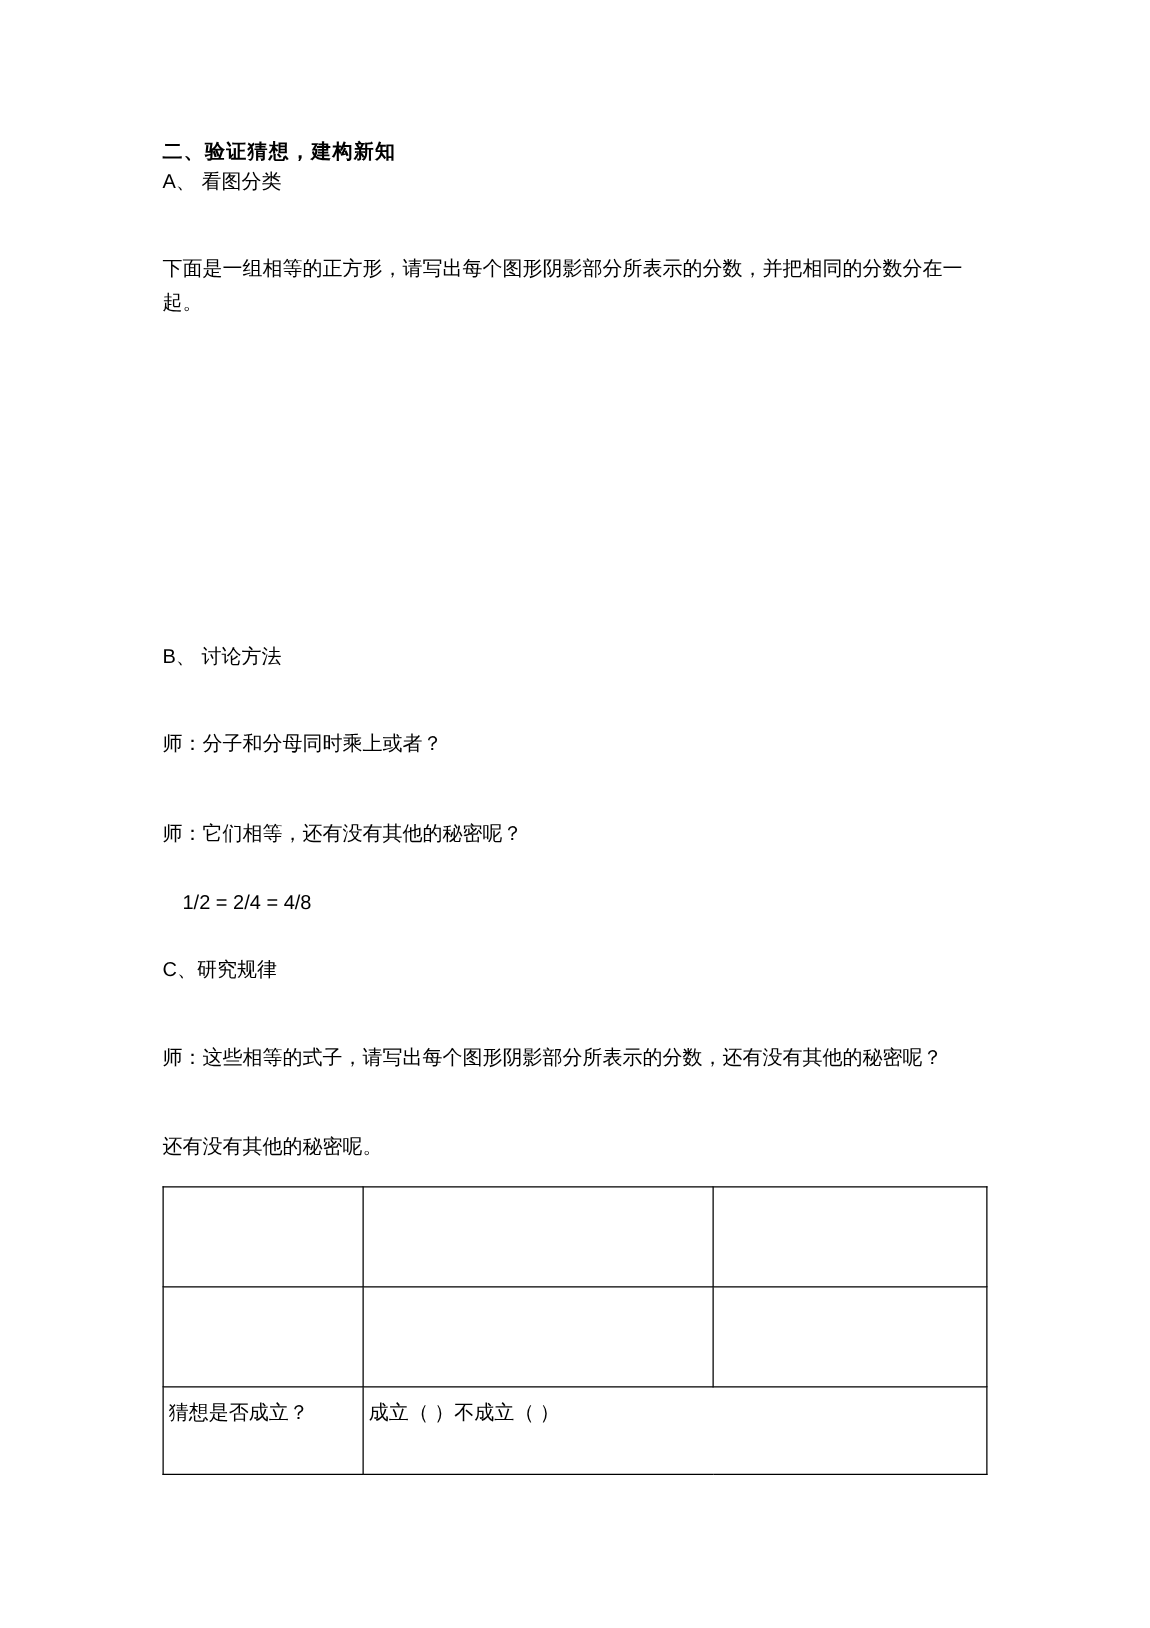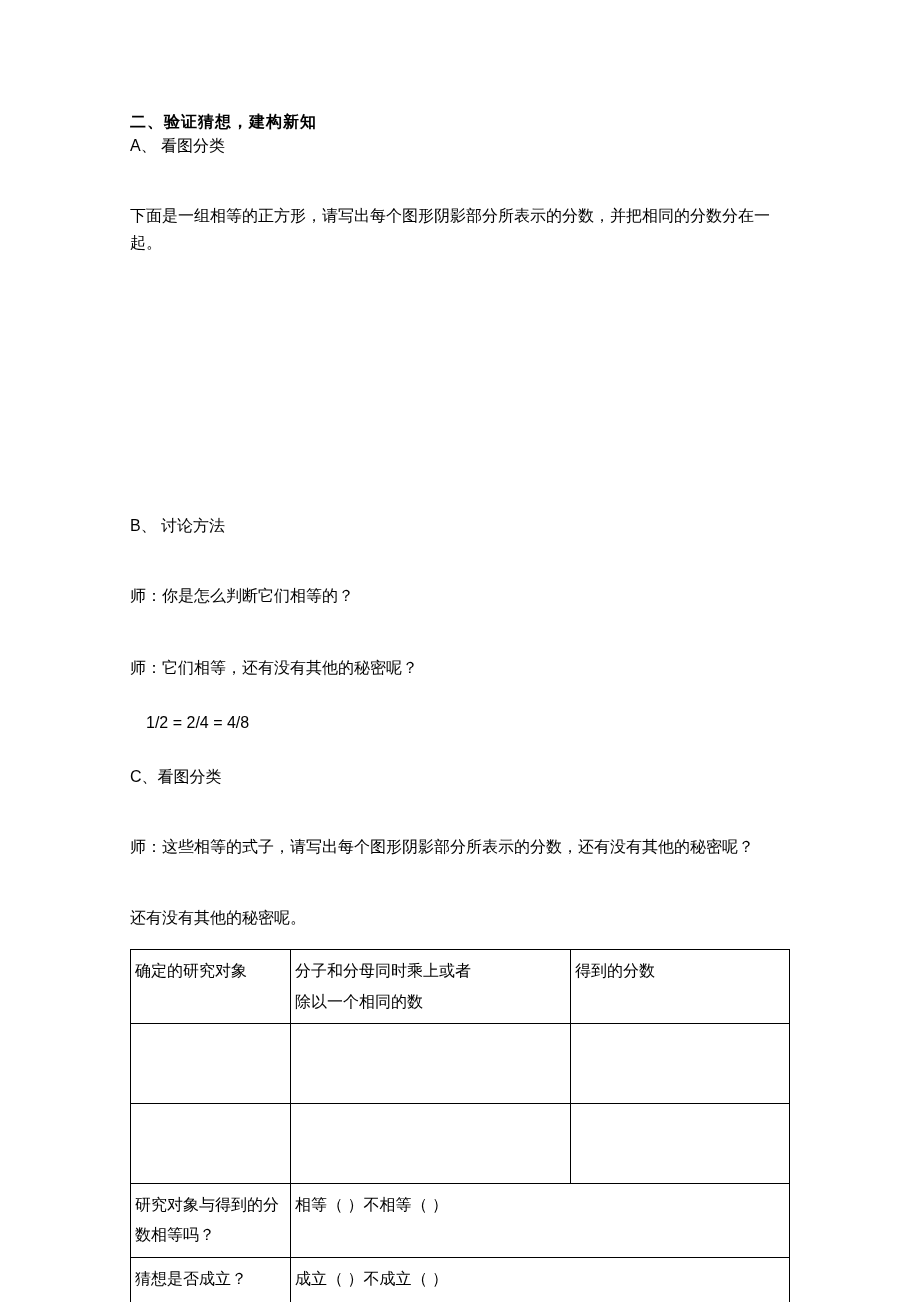--- a/index.html
+++ b/index.html
@@ -66,61 +66,49 @@
 </div>
 
 <div class="para">下面是一组相等的正方形，请写出每个图形阴影部分所表示的分数，并把相同的分数分在一起。</div>
 
 <div class="gap-block"></div>
 
 <div class="section-b">
   <span class="letter">B、  讨论方法</span>
 </div>
 
-<div class="para p-spaced">师：你是怎么判断它们相等的？</div>
+<div class="para p-spaced">师：分子和分母同时乘上或者？</div>
 
 <div class="para p-spaced">师：它们相等，还有没有其他的秘密呢？</div>
 
 <div class="formula">1/2  =  2/4  =  4/8</div>
 
 <div class="section-c">
-  <span class="letter">C、看图分类</span>
+  <span class="letter">C、研究规律</span>
 </div>
 
 <div class="para p-spaced">师：这些相等的式子，请写出每个图形阴影部分所表示的分数，还有没有其他的秘密呢？</div>
 
 <div class="para">还有没有其他的秘密呢。</div>
 
 <table class="research">
   <colgroup>
     <col class="col1">
       <col class="col2">
       <col class="col3">
   </colgroup>
   <tbody>
-      <tr>
-    <td>确定的研究对象</td>
-    <td>
-      <div>分子和分母同时乘上或者</div>
-      <div>除以一个相同的数</div>
-    </td>
-    <td>得到的分数</td>
-  </tr>
   <tr class="tall-row">
     <td></td>
     <td></td>
     <td></td>
   </tr>
   <tr class="tall-row">
     <td></td>
     <td></td>
     <td></td>
   </tr>
-  <tr>
-    <td>研究对象与得到的分数相等吗？</td>
-    <td colspan="2">相等（  ）不相等（    ）</td>
-  </tr>
   <tr class="last-row">
     <td>猜想是否成立？</td>
     <td colspan="2">成立（   ）不成立（   ）</td>
   </tr>
 </tbody>
   </table>
 
 </body></html>

